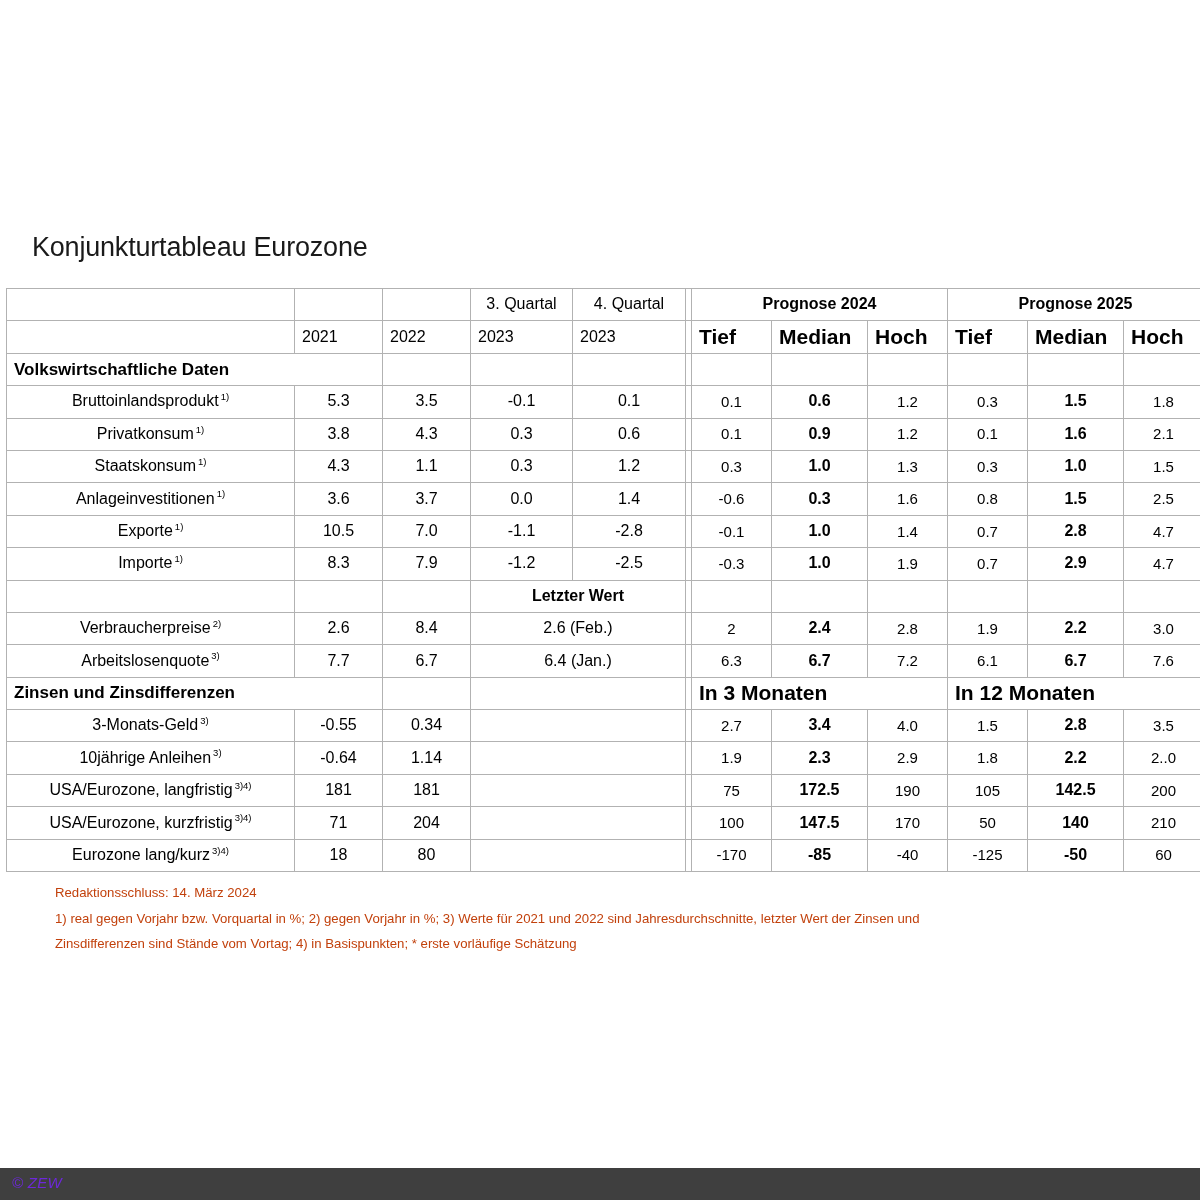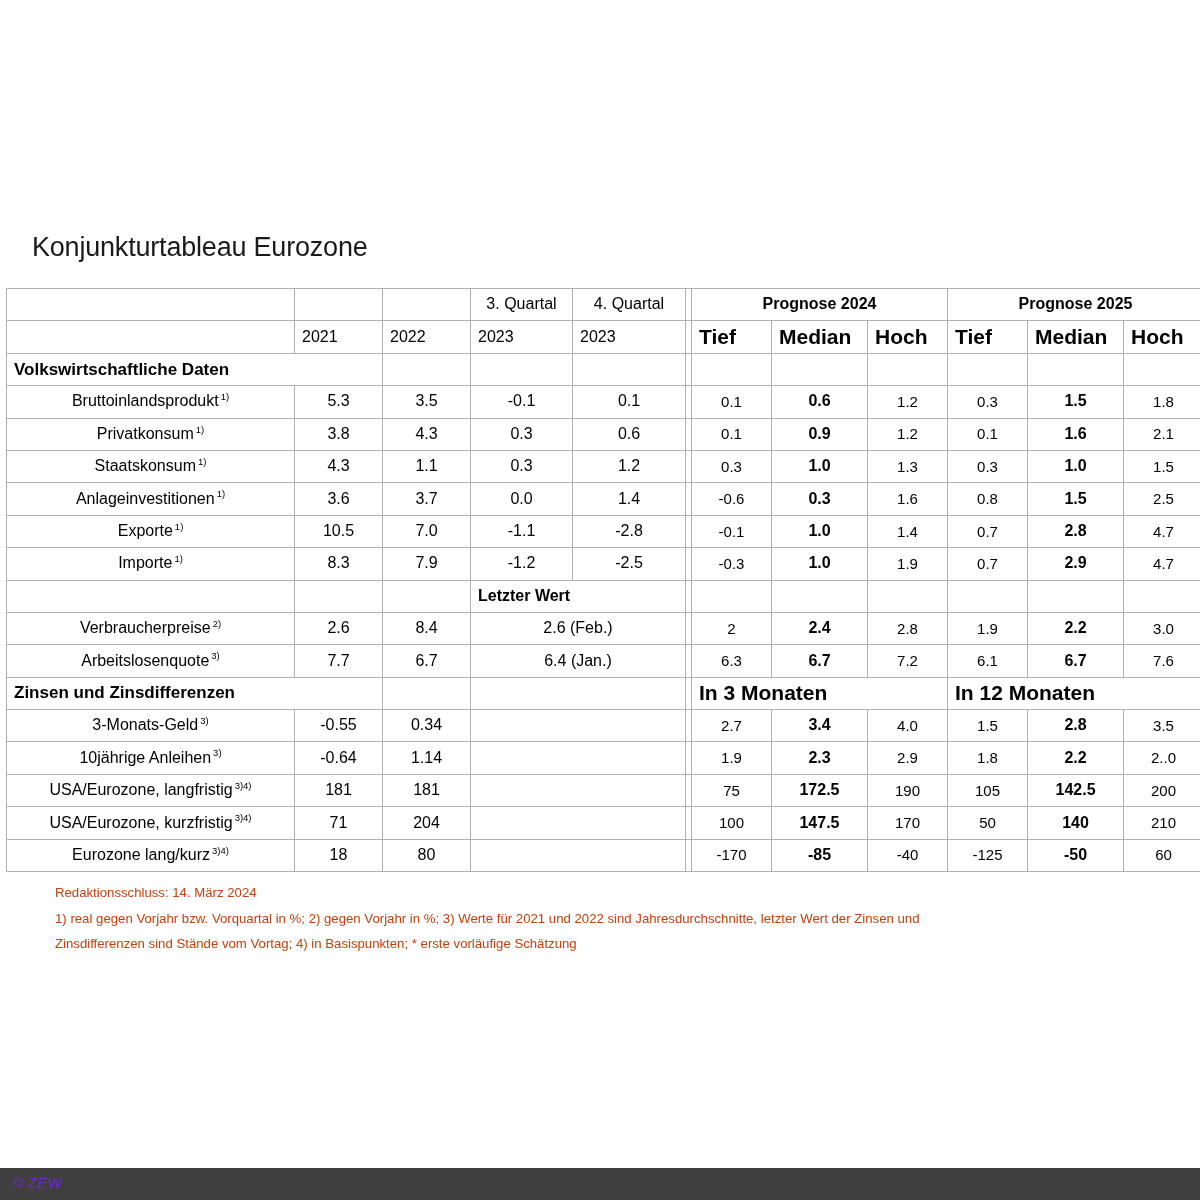--- a/index.html
+++ b/index.html
@@ -87,21 +87,21 @@
   }
   td.hdr {
     text-align: left;
     font-size: 16px;
   }
   td.hdr-q {
     text-align: center;
     font-size: 16px;
   }
   td.letzter {
-    text-align: left;
+    text-align: center;
     font-size: 16px;
     font-weight: bold;
   }
 
   
   td.g {
     background: #bfbfbf;
     border: 1px solid #ffffff;
     text-align: center;
     font-size: 15px;

